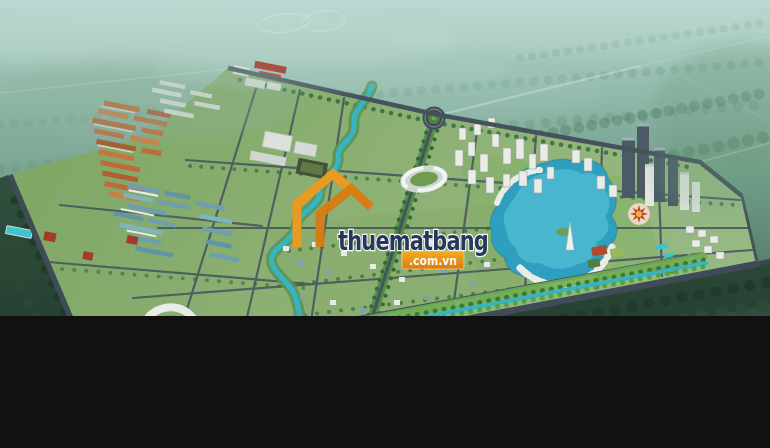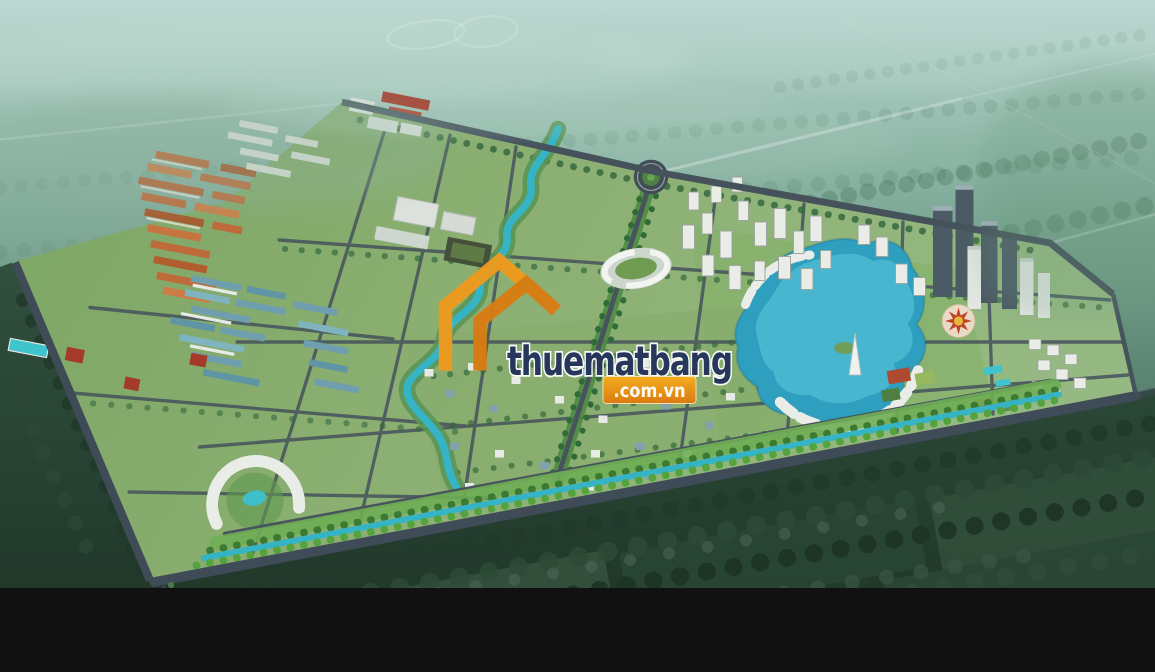--- a/index.html
+++ b/index.html
@@ -1,16 +1,16 @@
 <!DOCTYPE html>
 <html><head>
 <meta charset="utf-8">
 <style>
   html,body{margin:0;padding:0;background:#111;}
-  .stage{position:relative;width:770px;height:392px;overflow:hidden;
+  .stage{position:relative;width:770px;height:316px;overflow:hidden;
          font-family:"DejaVu Sans","Liberation Sans",sans-serif;}
   svg{display:block;}
   text{font-family:"DejaVu Sans","Liberation Sans",sans-serif;}
 </style>
 </head>
 <body>
 
 <div class="stage">
 <svg width="770" height="448" viewBox="0 0 770 448">
   <defs>

